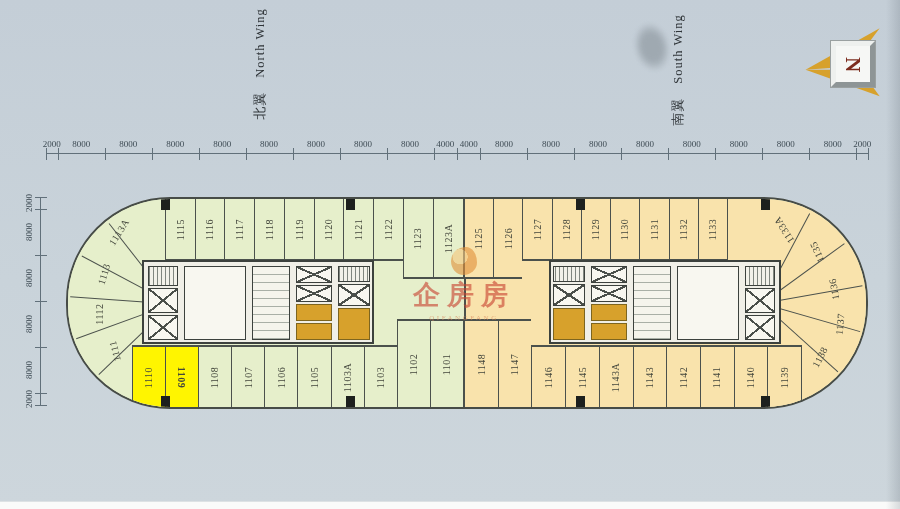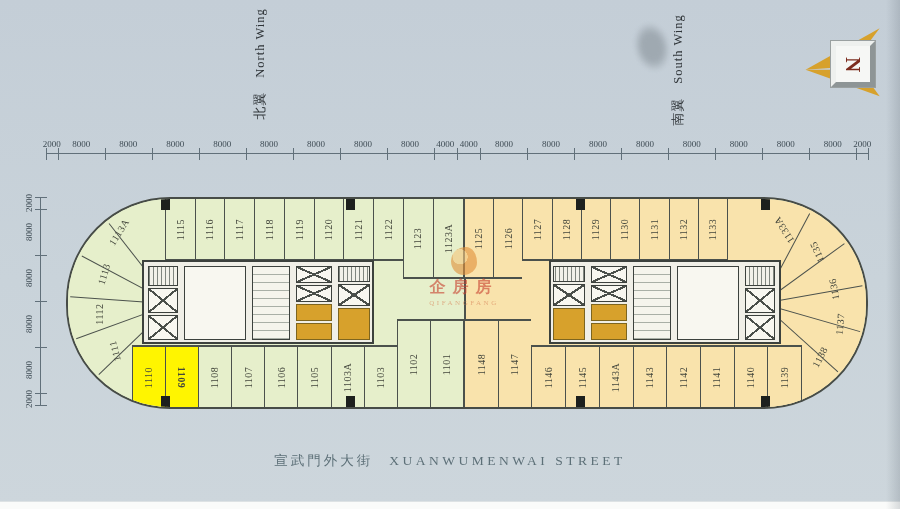--- a/index.html
+++ b/index.html
@@ -56,21 +56,21 @@
     linear-gradient(to top right, transparent calc(50% - 1px), #4a4f4a calc(50% - 1px), #4a4f4a calc(50% + 1px), transparent calc(50% + 1px)),
     linear-gradient(to bottom right, transparent calc(50% - 1px), #4a4f4a calc(50% - 1px), #4a4f4a calc(50% + 1px), transparent calc(50% + 1px)),#f8f7f0}
   .cst{background:repeating-linear-gradient(90deg,#80867f 0 1px,transparent 1px 4px),#f2f1e9}
   .cwc{background:repeating-linear-gradient(0deg,#a9afa6 0 1px,transparent 1px 8px),#f5f4ec}
   .cg{background:var(--gold,#d7a12c);border-color:#7d651f}
   .marker{position:absolute;width:9px;height:11px;background:#1d201d;z-index:4}
   
   .watermark{position:absolute;left:334px;top:48px;width:124px;text-align:center;opacity:.62;z-index:5;pointer-events:none}
   .wm-logo{width:26px;height:28px;margin:0 auto 2px;background:radial-gradient(circle at 35% 35%, #f3c77e 0 30%, #e1923c 31% 100%);
     border-radius:58% 42% 52% 48%/50% 55% 45% 50%}
-  .wm-cn{font-size:16px;font-weight:bold;letter-spacing:7px;color:var(--wm,#c94432)}
+  .wm-cn{font-size:27px;font-weight:bold;letter-spacing:7px;color:var(--wm,#c94432)}
   .wm-en{font-size:7px;letter-spacing:2.5px;color:#d8875c;margin-top:1px}
   
   .vlabel{position:absolute;width:44px;height:112px;display:flex;align-items:center;justify-content:center}
   .vlabel .in{transform:rotate(-90deg);white-space:nowrap;font-size:13px;color:#2f3438;letter-spacing:1px}
   .vlabel .en{margin-left:14px;font-size:12.5px}
   #wingN{left:238px;top:8px}
   #wingS{left:656px;top:14px}
   .smudge{position:absolute;left:634px;top:22px;width:36px;height:50px;border-radius:50%;
     background:radial-gradient(closest-side,#99a3ab 0 55%,rgba(153,163,171,0) 100%);filter:blur(2px);transform:rotate(-14deg);opacity:.85}
   .street{position:absolute;left:0;top:452px;width:900px;text-align:center;font-size:13.5px;
@@ -402,19 +402,16 @@
         <div class="marker" style="left: 508px; top: 197px;"></div>
         <div class="marker" style="left: 693px; top: 197px;"></div>
       </div>
     <div class="watermark">
       <div class="wm-logo"></div>
       <div class="wm-cn">企房房</div>
       <div class="wm-en">QIFANGFANG</div>
     </div>
   </div>
 
-  <div class="street">
-    <span>宣武門外大街</span><span class="en">XUANWUMENWAI STREET</span>
-  </div>
 
   <div class="edge-b"></div>
   <div class="edge-r"></div>
 </div>
 
 </body></html>

